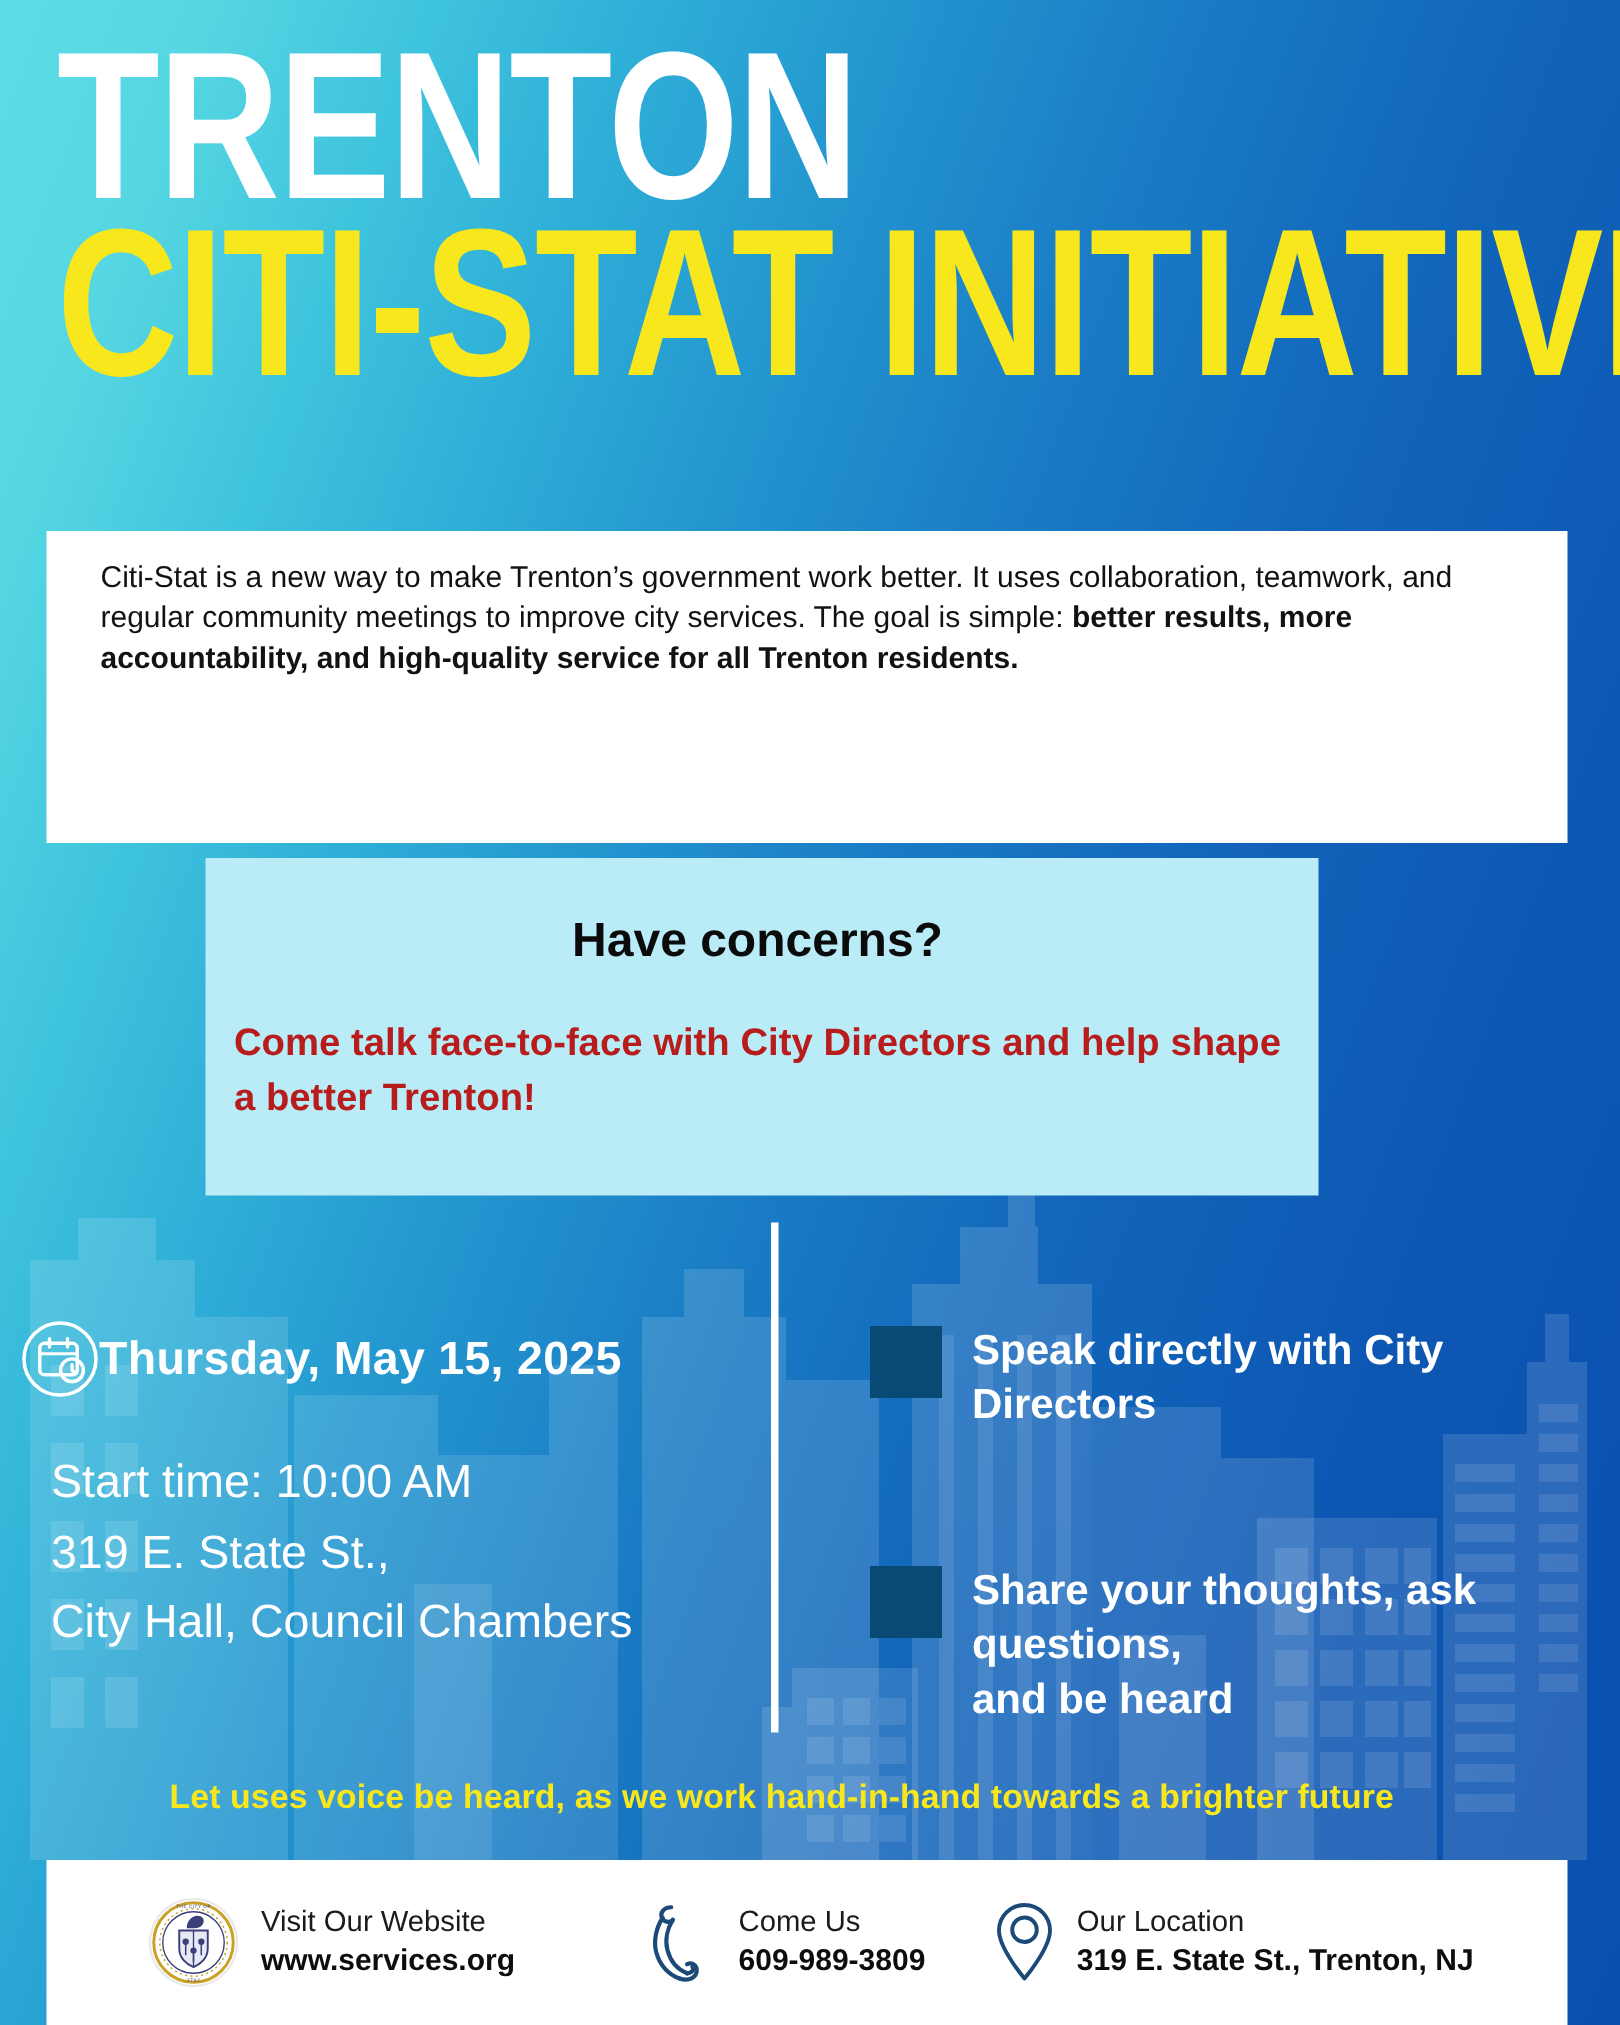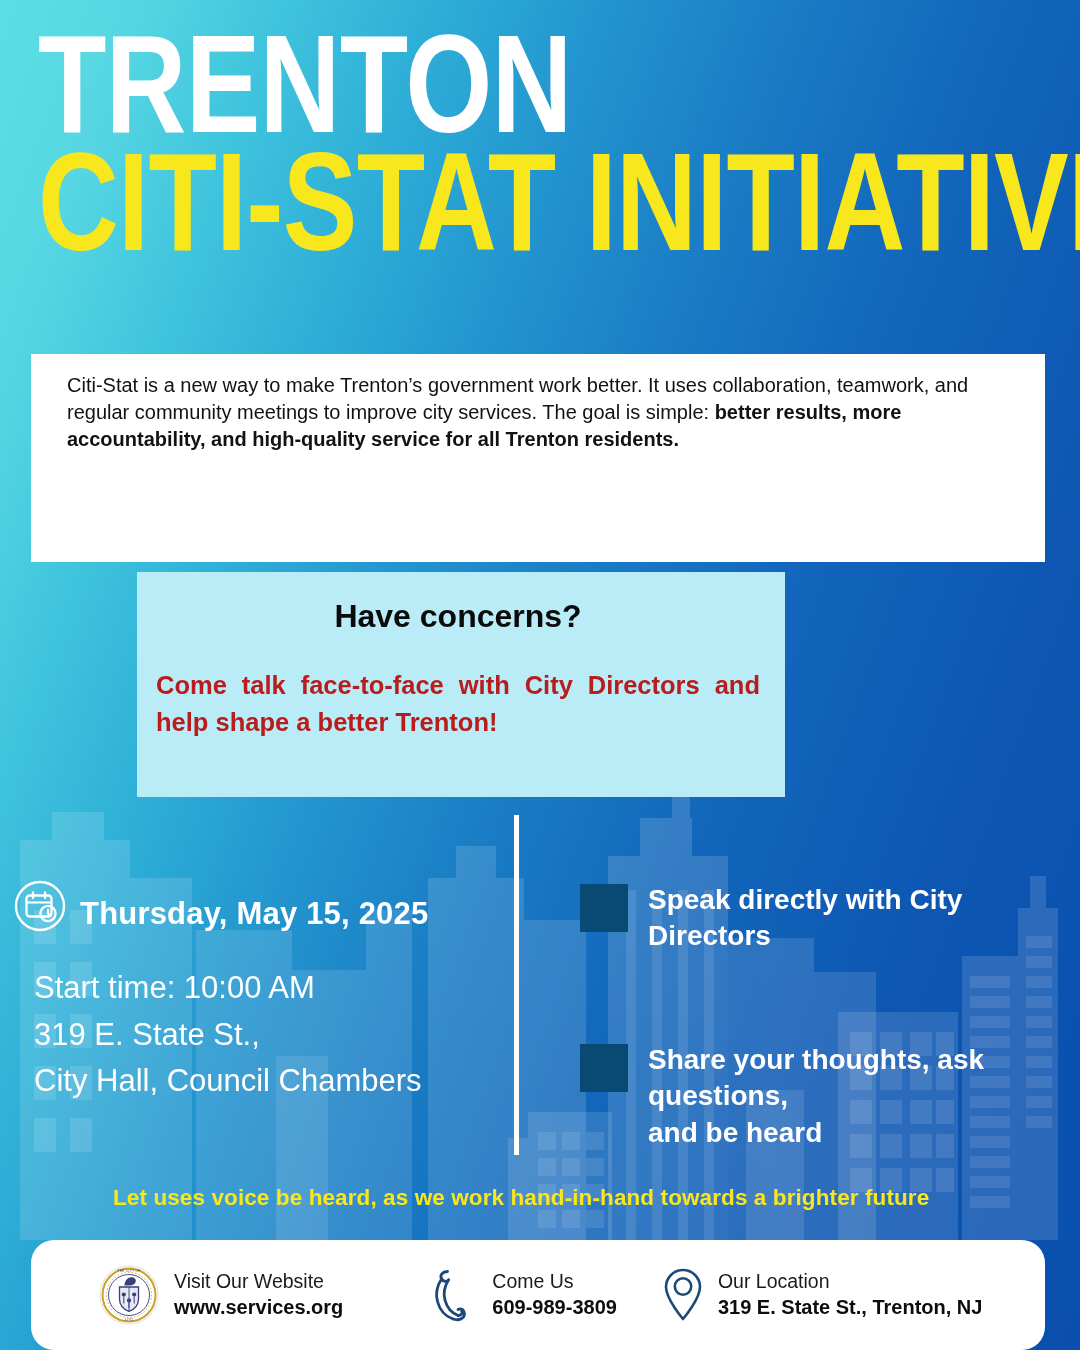--- a/index.html
+++ b/index.html
@@ -66,23 +66,23 @@
     line-height:1.36;
     color:#121212;
     font-weight:400;
   }
   #intro-text b { font-weight:700; }
 
   
   #concerns-box {
     position:absolute;
     left:137px; top:572px;
-    width:648px; height:225px;
+    width:742px; height:225px;
     background:#b9ecf7;
-    padding:26px 25px 0 19px;
+    padding:36px 25px 0 19px;
   }
   #concerns-title {
     text-align:center;
     font-size:32px;
     font-weight:700;
     color:#0b0b0b;
     margin-bottom:10px;
   }
   #concerns-body {
     text-align:justify;
@@ -99,21 +99,21 @@
     position:absolute;
     left:514px; top:815px;
     width:5px; height:340px;
     background:#ffffff;
   }
 
   
   #date-row {
     position:absolute;
     left:14px; top:880px;
-    display:flex; align-items:flex-end; gap:14px;
+    display:flex; align-items:center; 
   }
   #calendar-icon { width:52px; height:52px; flex:0 0 52px; }
   #date-text {
     font-size:31px; font-weight:700; color:#ffffff;
     letter-spacing:0.2px;
   }
   #venue-block {
     position:absolute;
     left:34px; top:965px;
     color:#ffffff;
@@ -158,21 +158,20 @@
   }
 
   
   #footer {
     position:absolute;
     left:31px; top:1240px;
     width:1014px; height:110px;
     background:#ffffff;
     display:flex;
     align-items:center;
-    border-radius:23px;
   }
   .f-item { display:flex; align-items:center; }
   .f-ico { flex:0 0 auto; display:block; }
   .f-txt { margin-left:13px; }
   .f-label { font-size:19.5px; color:#1b1b1b; font-weight:400; line-height:1.3; }
   .f-value { font-size:20px; color:#0d0d0d; font-weight:700; line-height:1.35; }
 
   #f-web  { margin-left:66px; }
   #f-call { margin-left:86px; }
   #f-loc  { margin-left:44px; }

